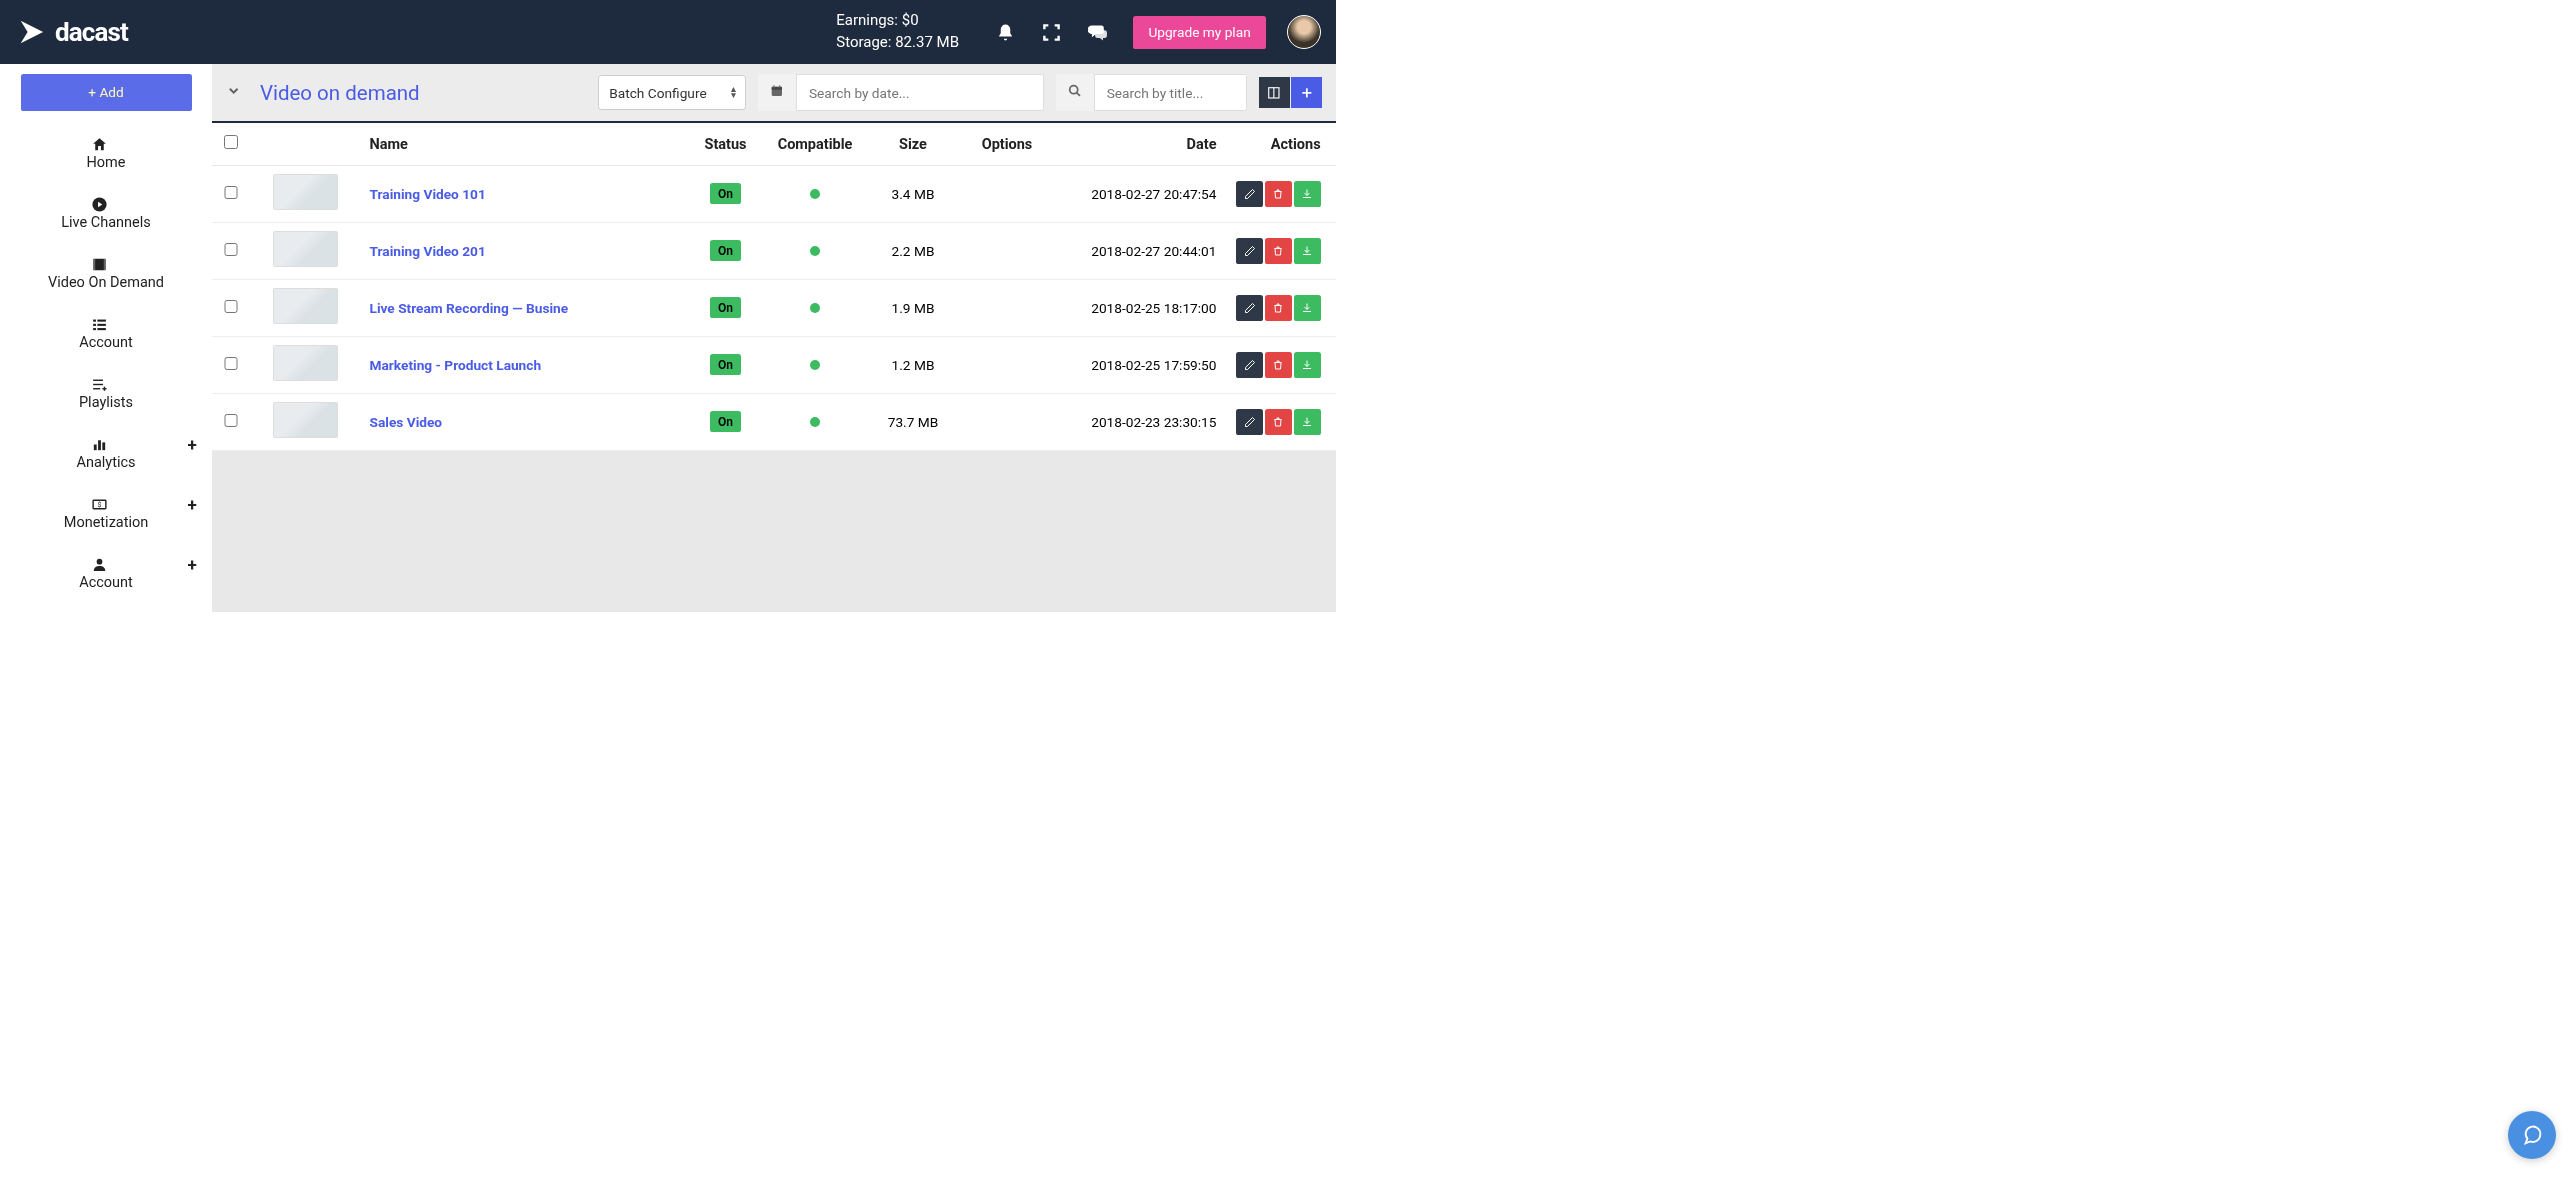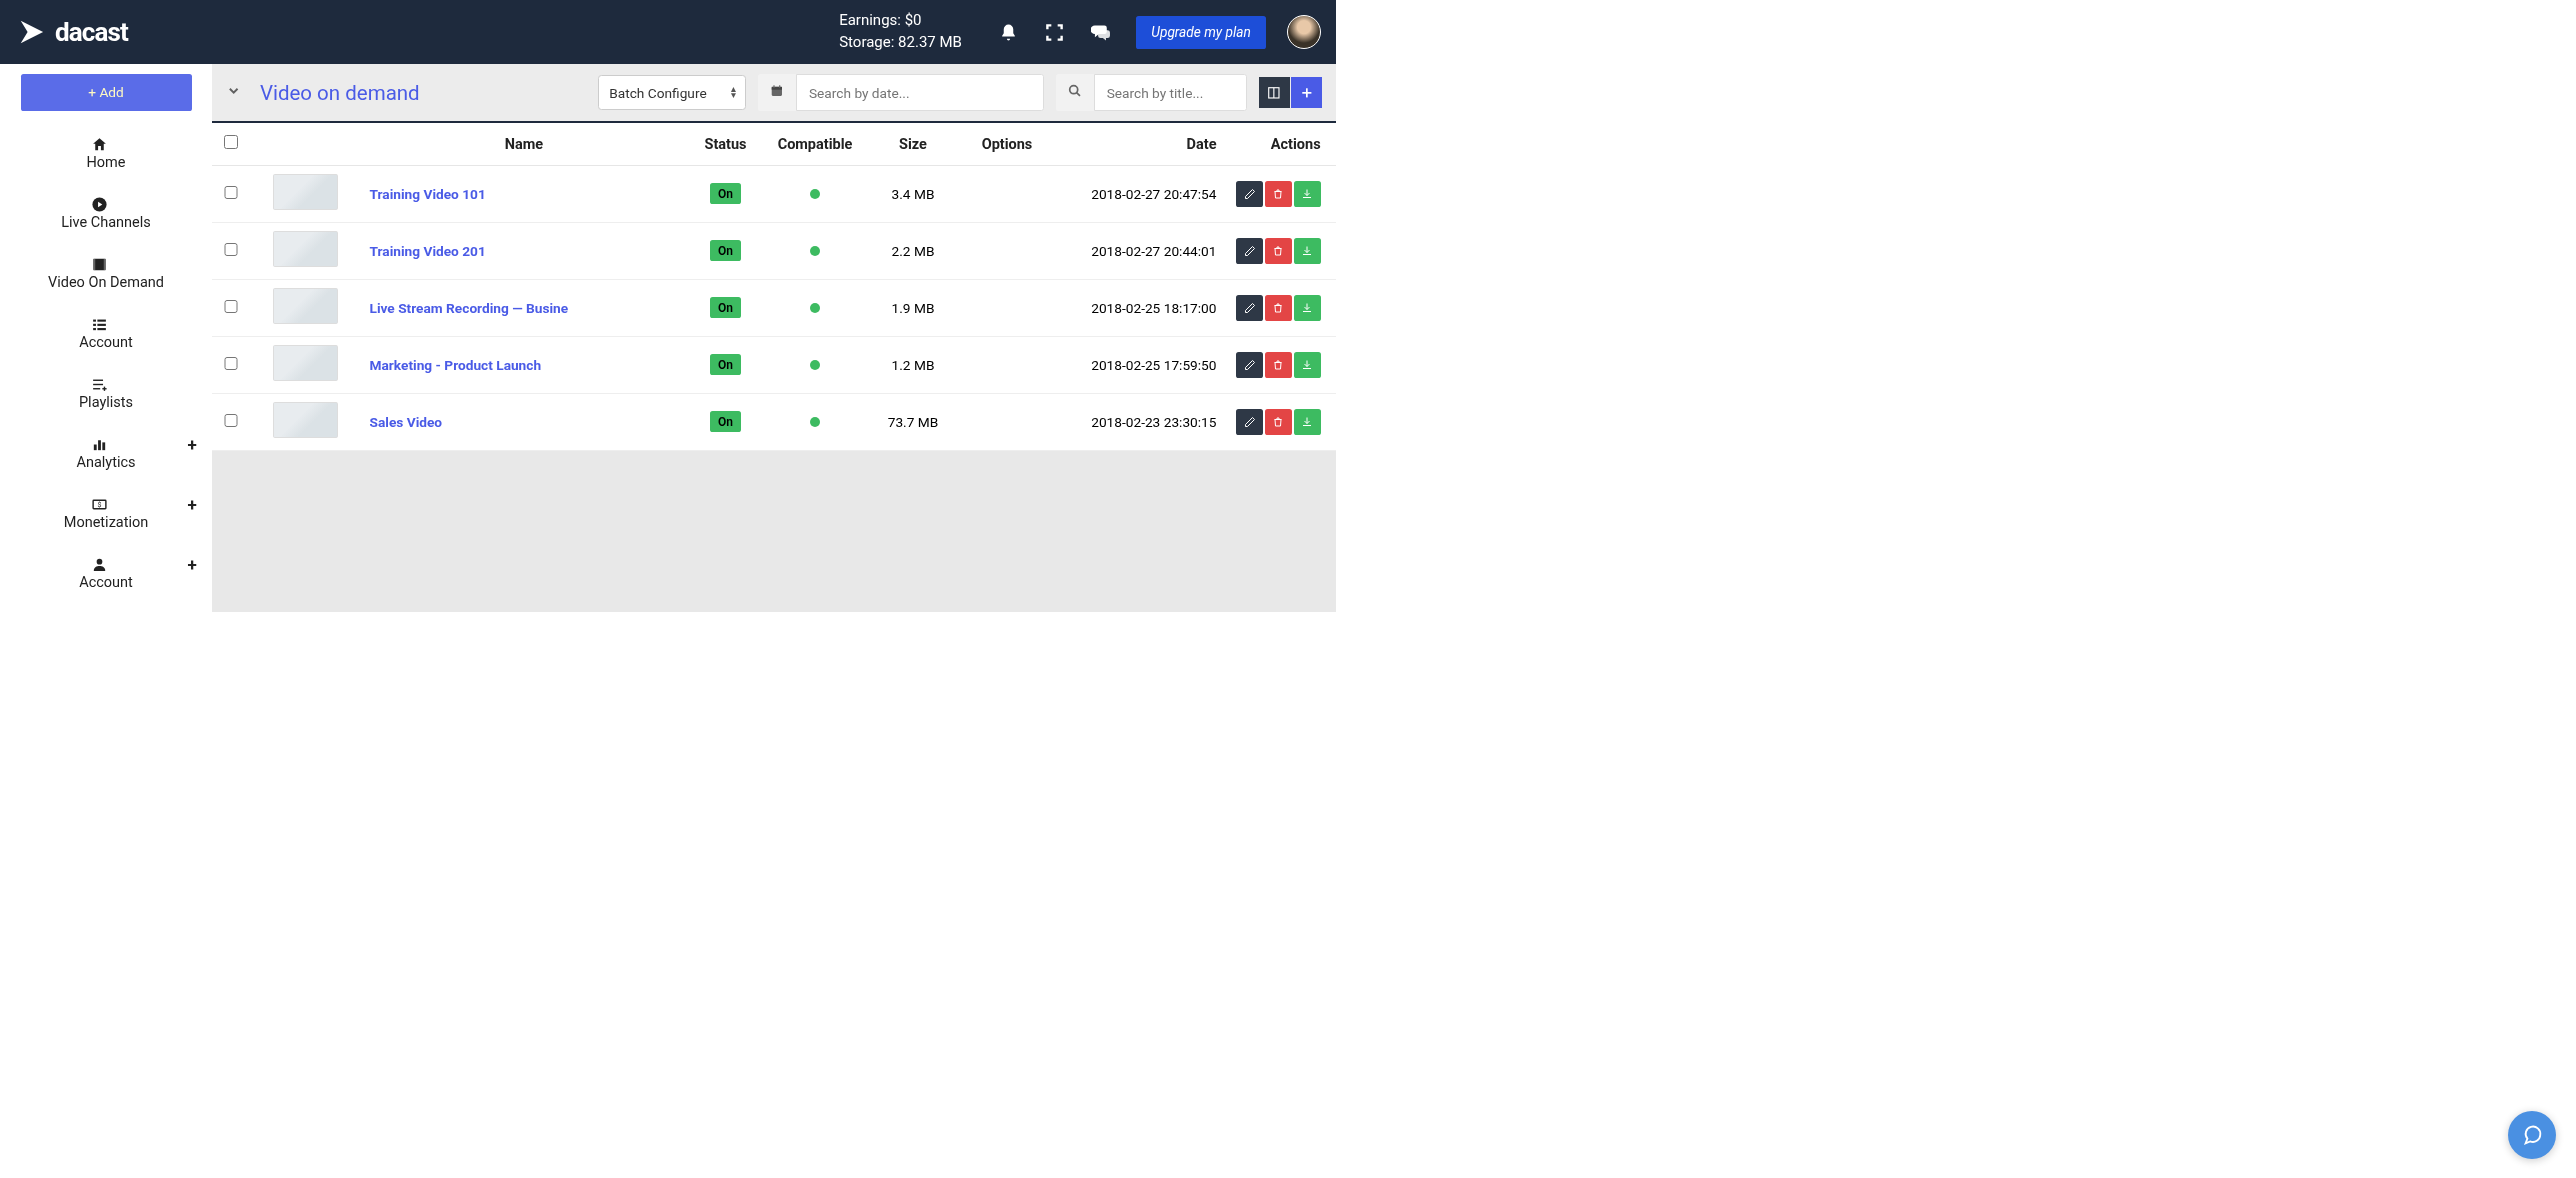--- a/index.html
+++ b/index.html
@@ -5,21 +5,21 @@
 * { margin: 0; padding: 0; box-sizing: border-box; font-family: -apple-system, BlinkMacSystemFont, "Segoe UI", Roboto, Helvetica, Arial, sans-serif; }
 body { background: #fff; width: 1336px; height: 612px; }
 
 
 .top-header { background: #1e2a3d; height: 64px; display: flex; align-items: center; padding: 0 15.4px 0 19px; color: #fff; }
 .logo { display: flex; align-items: center; font-size: 26px; font-weight: 700; letter-spacing: -0.9px; }
 .logo svg { margin-right: 5.1px; }
 .header-spacer { flex: 1; }
 .header-info { color: #fff; font-size: 15px; line-height: 1.45; margin-right: 24px; }
 .header-icon { width: 29px; height: 29px; display: flex; align-items: center; justify-content: center; margin: 0 8.5px; cursor: pointer; }
-.upgrade-btn { background: #1d4ed8; color: #fff; border: none; padding: 8.5px 15.4px; font-size: 13.7px; border-radius: 2.6px; margin: 12px 12px; cursor: pointer; font-style: italic; }
+.upgrade-btn { background: #ec4899; color: #fff; border: none; padding: 8.5px 15.4px; font-size: 13.7px; border-radius: 2.6px; margin: 12px 12px; cursor: pointer; }
 .avatar { width: 34px; height: 34px; border-radius: 50%; border: 1.7px solid #fff; margin-left: 8.5px; background: radial-gradient(circle at 50% 35%, #e8c8a8 25%, #3a3228 60%); }
 
 
 .layout { display: flex; height: calc(100% - 64px); }
 .sidebar { width: 212px; background: #fff; padding: 8.5px 10.2px; display: flex; flex-direction: column; }
 .add-btn { background: #5a6ce8; color: #fef9c3; border: none; padding: 10.2px 0; font-size: 13.7px; border-radius: 2.6px; cursor: pointer; width: 171px; margin: 1.7px auto 12px auto; }
 .nav-item { display: flex; align-items: center; padding: 12px 5.1px; font-size: 14.5px; color: #222; cursor: pointer; position: relative; flex-direction: column; }
 .nav-item .nav-icon { width: 19px; height: 19px; margin-right: 13.7px; display: flex; align-items: center; justify-content: center; }
 .nav-item .expand { position: absolute; right: 5.1px; font-size: 17px; font-weight: 700; color: #222; }
 .collapse-arrow { margin-top: auto; align-self: center; padding: 12px; cursor: pointer; font-size: 19px; font-weight: 900; }
@@ -41,21 +41,21 @@
 .date-search { width: 248px; }
 .title-search { width: 153px; }
 .sq-btn { width: 31px; height: 31px; display: flex; align-items: center; justify-content: center; cursor: pointer; border: none; }
 .sq-dark { background: #2e3846; color: #fff; }
 .sq-blue { background: #4a5be6; color: #fff; }
 .sq-group { display: flex; gap: 1.7px; }
 
 
 .table-wrap { background: #fff; }
 table { width: 100%; border-collapse: collapse; border-top: 2.6px solid #1e2a3d; }
-th { text-align: center; font-weight: 700; font-size: 14.5px; color: #222; padding: 12px 8.5px; border-bottom: 0.9px solid #e6e6e6; }
+th { text-align: left; font-weight: 700; font-size: 14.5px; color: #222; padding: 12px 8.5px; border-bottom: 0.9px solid #e6e6e6; }
 td { padding: 8.5px 8.5px; border-bottom: 0.9px solid #eee; font-size: 13.7px; vertical-align: middle; }
 th.center, td.center { text-align: center; }
 th.right, td.right { text-align: right; }
 input[type=checkbox] { width: 13.7px; height: 13.7px; border: 0.9px solid #bbb; border-radius: 2.6px; cursor: pointer; }
 .thumb { width: 65px; height: 36px; background: linear-gradient(135deg, #e8ecef 40%, #dbe2e6 60%); border: 0.9px solid #ddd; display: inline-block; border-radius: 1.7px; }
 .vname { color: #4a5be6; font-weight: 700; cursor: pointer; }
 .status-pill { background: #3dbb61; color: #000000; padding: 3.4px 8.5px; border-radius: 2.6px; font-size: 12px; font-weight: 600; display: inline-block; }
 .compat-dot { width: 10.2px; height: 10.2px; background: #3dbb61; border-radius: 50%; display: inline-block; }
 .action-btns { display: flex; gap: 1.7px; justify-content: flex-end; }
 .ab { width: 27px; height: 26px; display: flex; align-items: center; justify-content: center; border-radius: 2.6px; cursor: pointer; color: #fff; border: none; }

